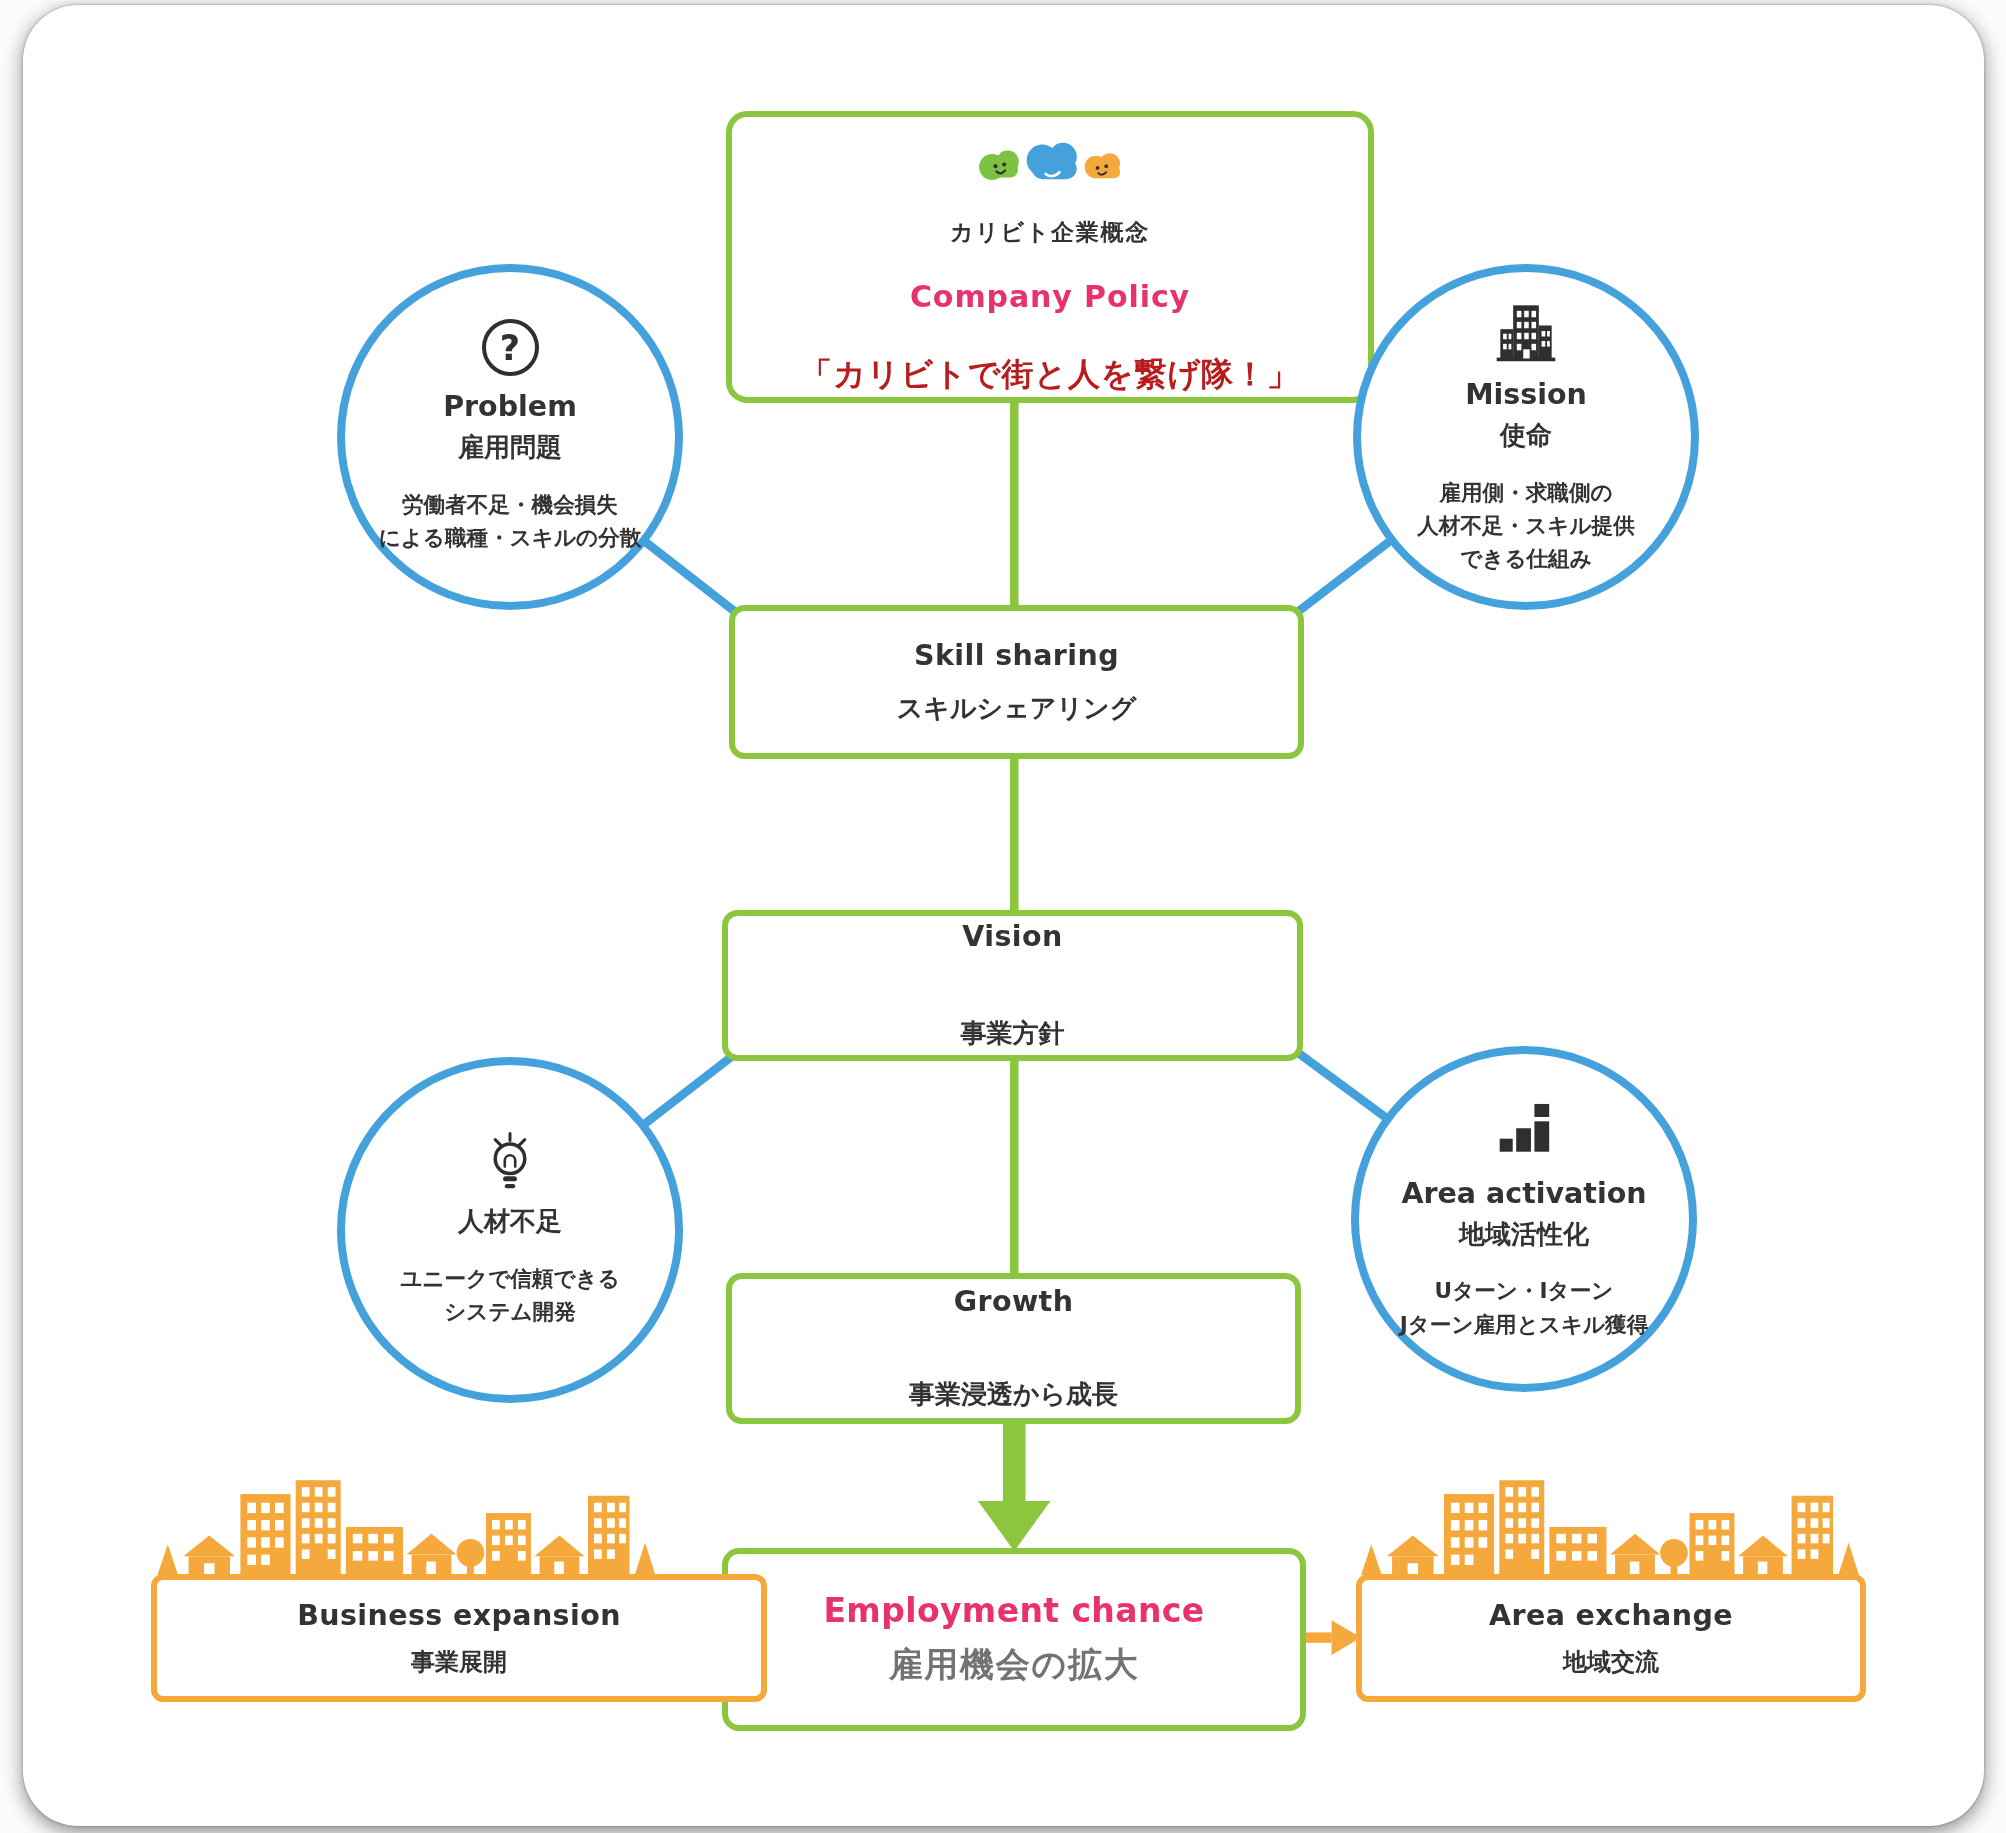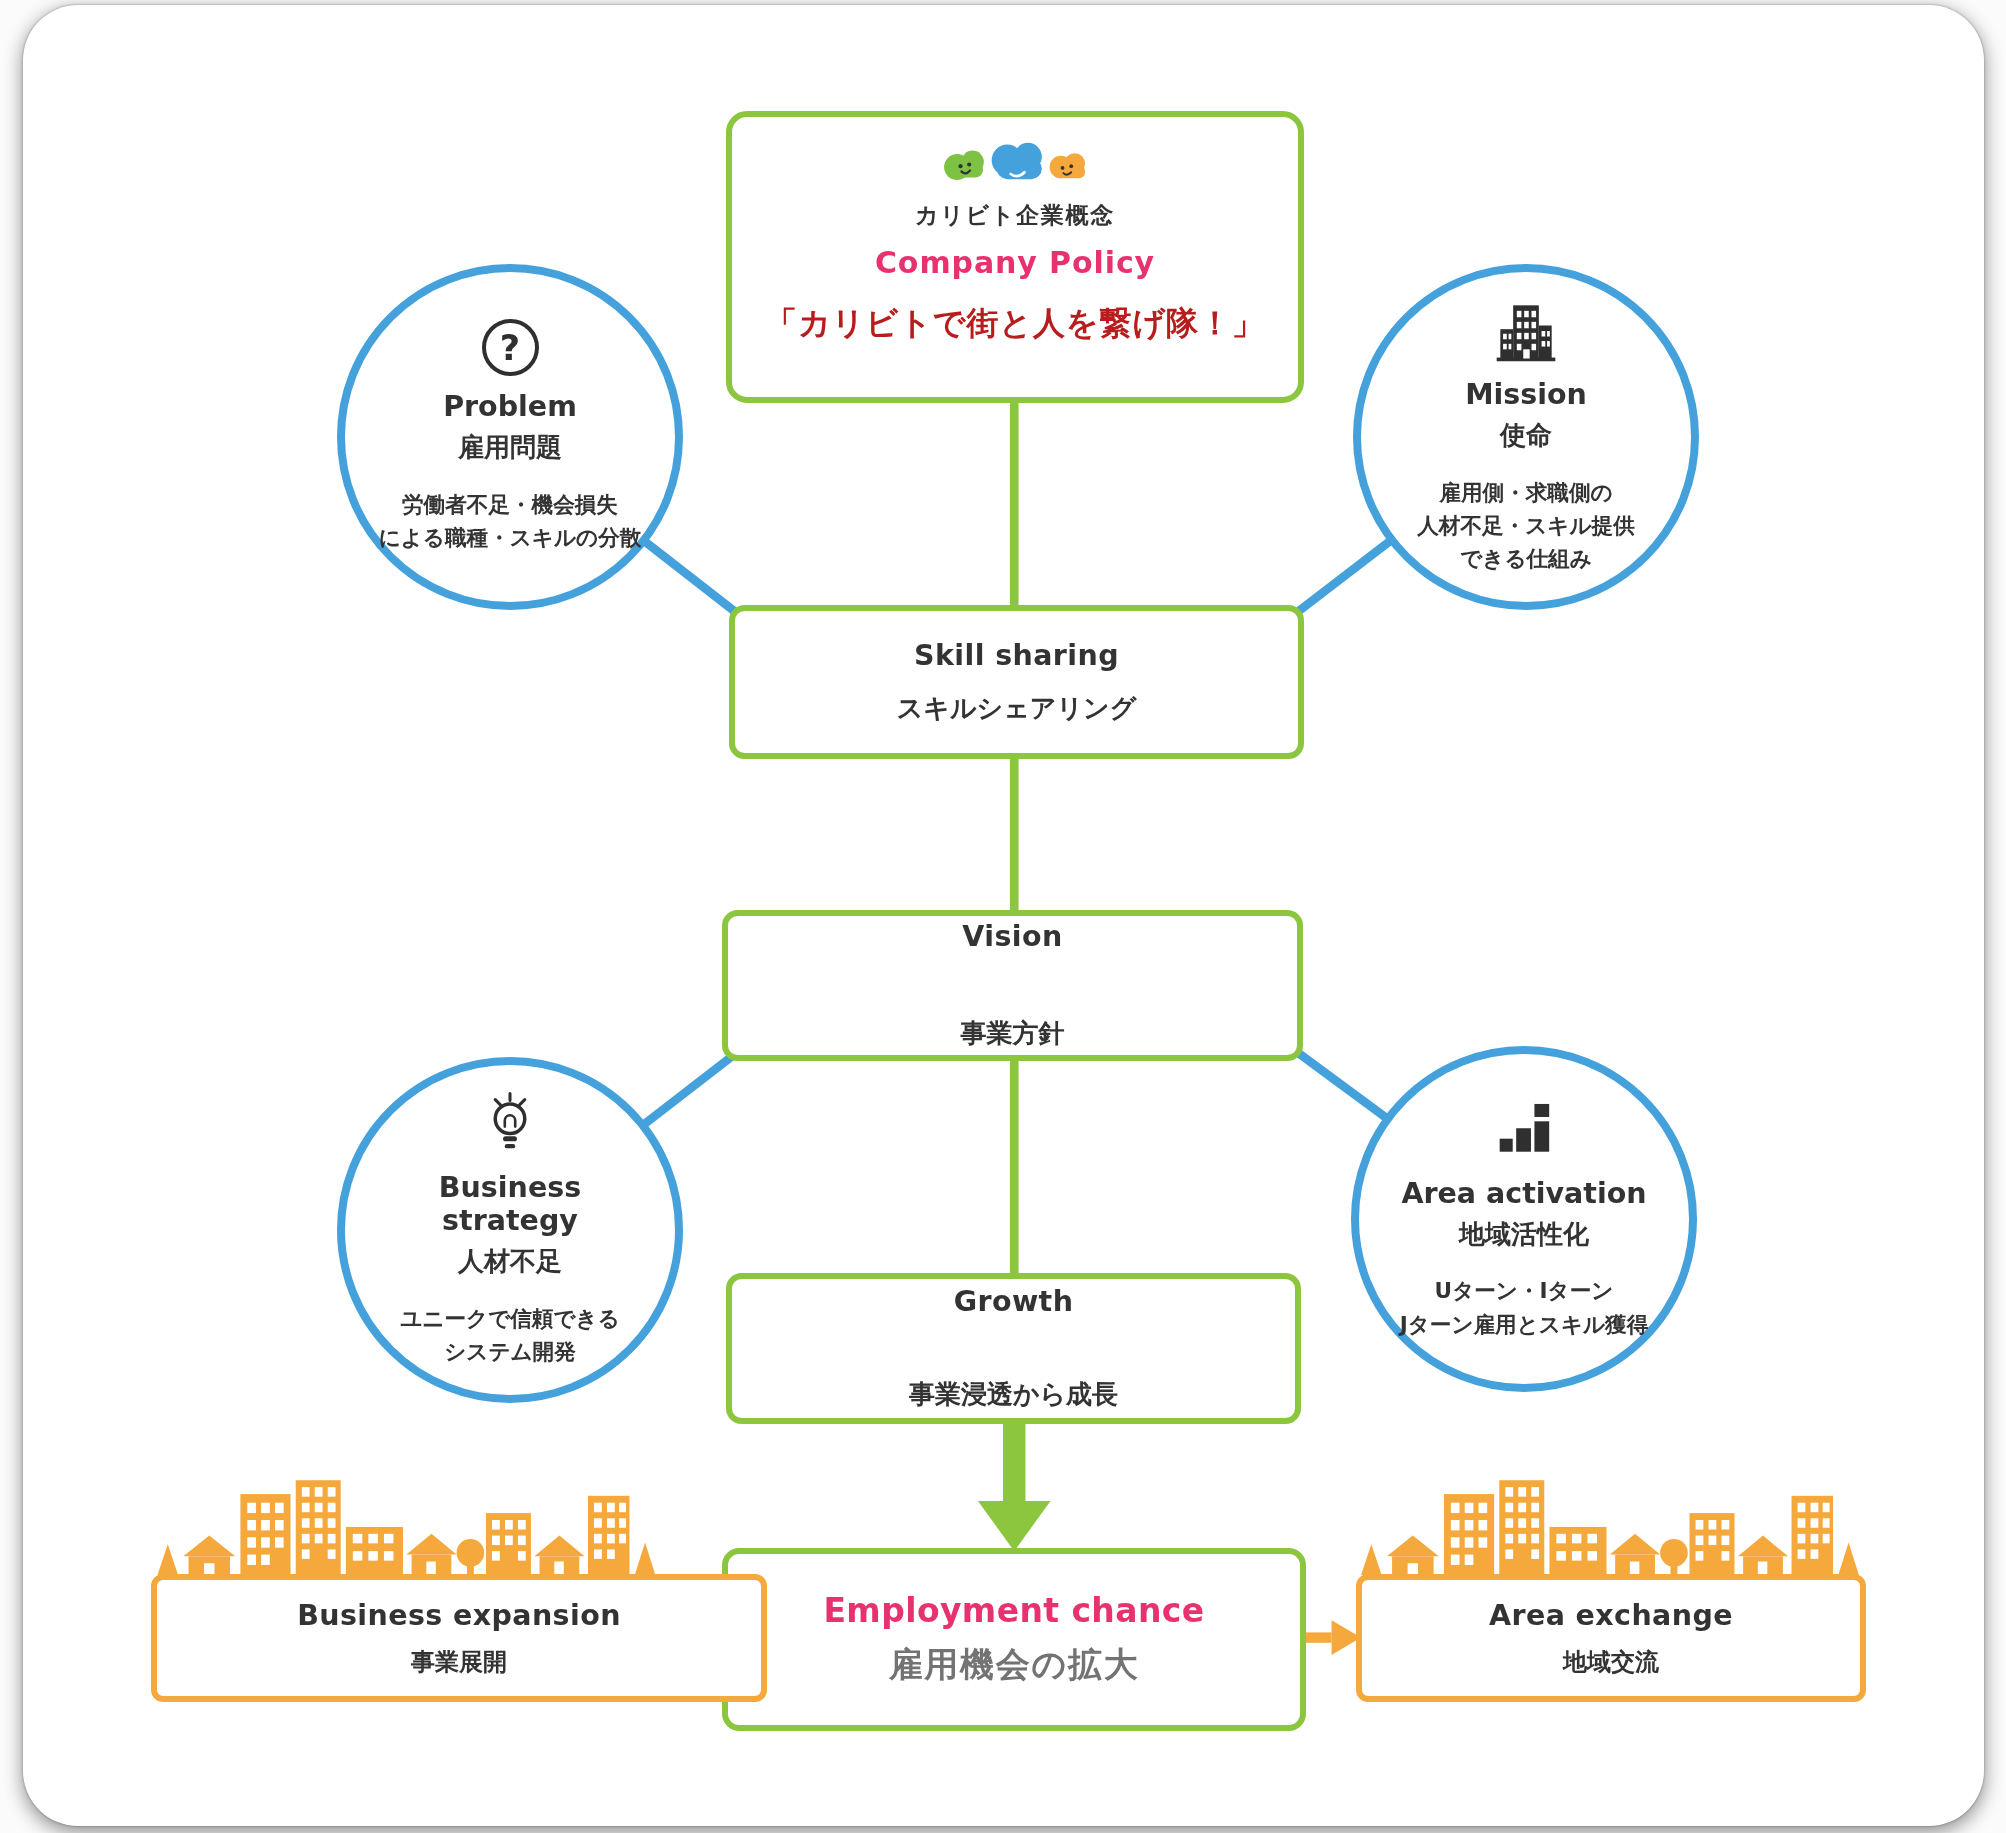--- a/index.html
+++ b/index.html
@@ -26,21 +26,21 @@
   .box{
     position:absolute;z-index:2;background:#fff;border:6px solid var(--green,#8CC63E);
     border-radius:15.6px;display:flex;flex-direction:column;align-items:center;
     justify-content:center;text-align:center;
   }
   .box-orange{border-color:var(--orange,#F5A83C);border-radius:12px;}
   .node-title{font-size:28.5px;font-weight:700;letter-spacing:0.4px;}
   .node-sub{font-size:26px;font-weight:700;margin-top:19px;}
   .box-orange .node-sub{margin-top:14px;font-size:24px;}
 
-  .box-top{left:726px;top:111px;width:578px;height:292px;border-radius:21px;justify-content:flex-start;padding-top:12px;}
+  .box-top{left:726px;top:111px;width:648px;height:292px;border-radius:21px;justify-content:space-between;padding-top:12px;}
   .logo-label{font-size:23px;font-weight:700;margin-top:7px;letter-spacing:1.7px;}
   .policy-label{font-size:30px;font-weight:700;color:var(--pink,#E8316F);margin-top:14px;letter-spacing:0.9px;}
   .policy-headline{font-size:32px;font-weight:700;color:#b91c1c;margin-top:22px;letter-spacing:0.9px;}
 
   .box-skill{left:729px;top:605px;width:575px;height:154px;}
   .box-vision{left:722px;top:910px;width:581px;height:151px;gap:44px;}
   .box-growth{left:726px;top:1273px;width:575px;height:151px;gap:40px;}
   .box-employment{left:722px;top:1548px;width:584px;height:183px;border-radius:17.3px;}
   .employment-en{font-size:33px;font-weight:700;color:var(--pink,#E8316F);letter-spacing:0.4px;}
   .employment-ja{font-size:34px;font-weight:700;color:#737373;margin-top:12px;letter-spacing:1.7px;}
@@ -252,21 +252,20 @@
     <g stroke="#2f2f2f" stroke-width="4" fill="none" stroke-linecap="round">
       <circle cx="38" cy="32" r="17"></circle>
       <path d="M21,10 l6,6 M55,10 l-6,6 M38,3 v8" stroke-width="3.5"></path>
       <path d="M32,41 v-7 a6,6 0 0 1 12,0 v7" stroke-width="3"></path>
     </g>
     <g fill="#2f2f2f">
       <rect x="30" y="52" width="16" height="6" rx="3"></rect>
       <rect x="32" y="61" width="12" height="5" rx="2.5"></rect>
     </g>
   </svg>
-  <div class="circle-title">Business strategy</div>
   <div class="circle-sub">人材不足</div>
   <div class="circle-desc">
     <span style="display:block">ユニークで信頼できる</span>
     <span style="display:block">システム開発</span>
   </div>
 </div>
 
 <div class="circle circle-activation">
   <svg width="66" height="66" viewBox="0 0 76 76" fill="#2f2f2f">
     <rect x="10" y="48" width="15" height="15"></rect>

